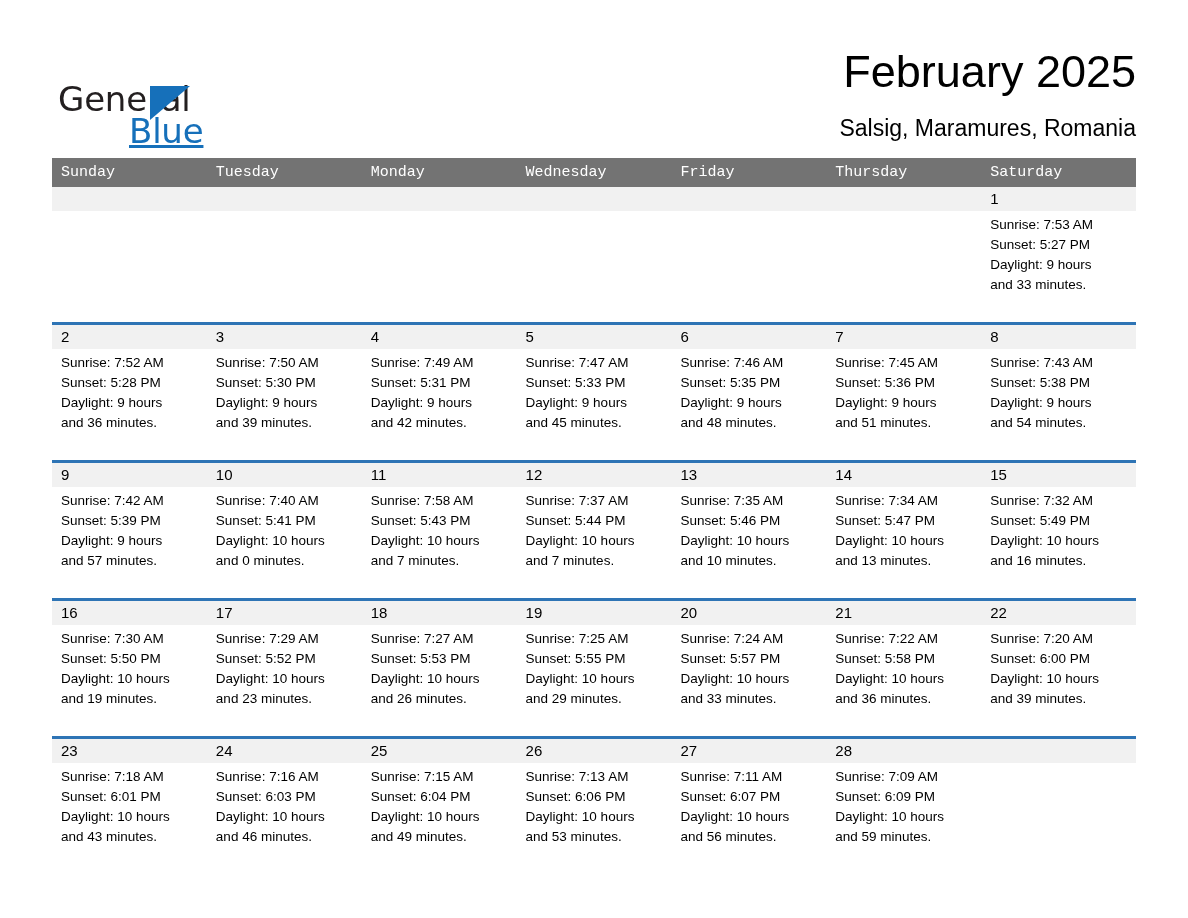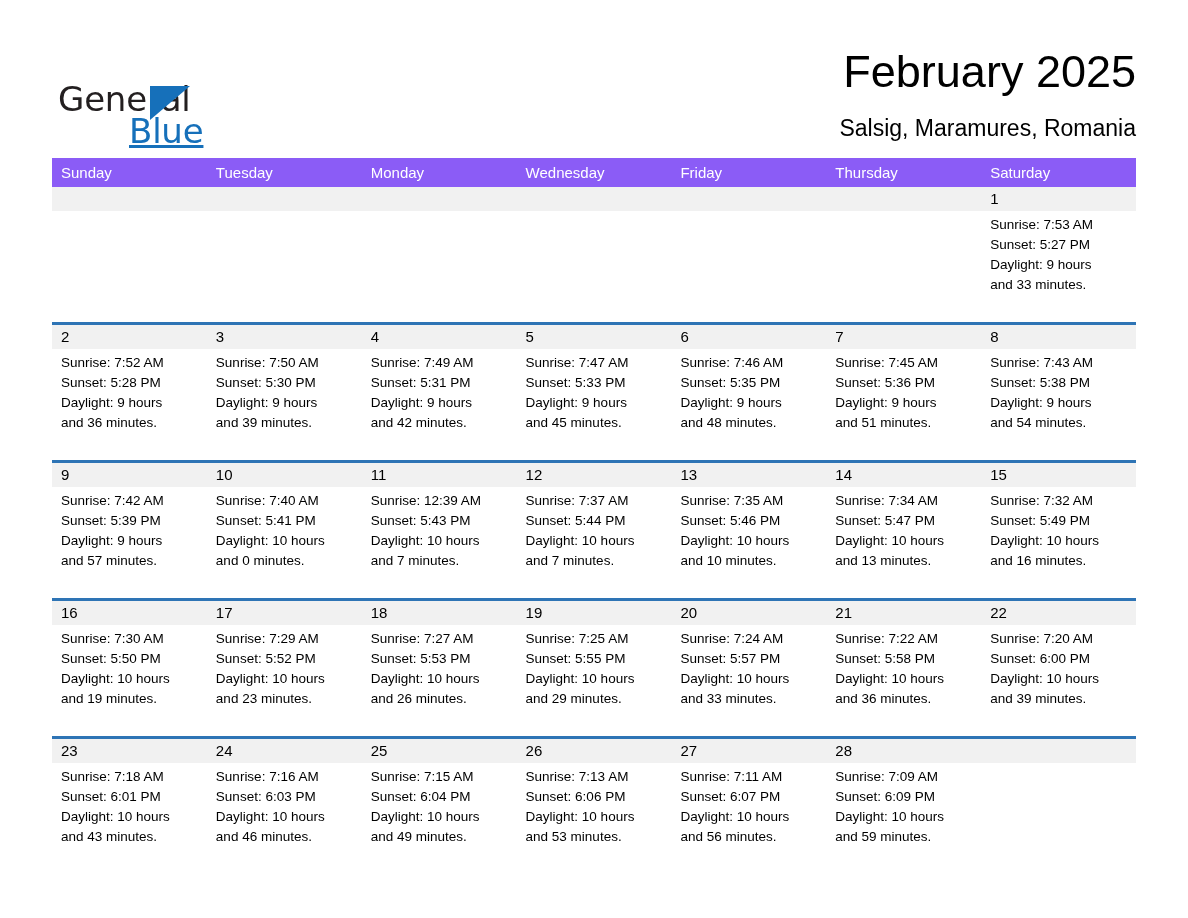--- a/index.html
+++ b/index.html
@@ -94,22 +94,23 @@
 
   
   .calendar {
     position: absolute;
     left: 52px;
     top: 158px;
     width: 1084px;
   }
   .weekdays {
     display: flex;
-    background: #8b5cf6;
+    background: #737373;
     height: 29px;
+    font-family: Liberation Mono, monospace;
   }
   .weekday {
     flex: 1 1 0;
     min-width: 0;
     color: #ffffff;
     font-size: 15px;
     line-height: 29px;
     padding-left: 9px;
     box-sizing: border-box;
     white-space: nowrap;
@@ -298,21 +299,21 @@
             <div class="info">
               <div>Sunrise: 7:40 AM</div>
               <div>Sunset: 5:41 PM</div>
               <div>Daylight: 10 hours</div>
               <div>and 0 minutes.</div>
             </div>
           </div>
           <div class="cell">
             <div class="datebar">11</div>
             <div class="info">
-              <div>Sunrise: 12:39 AM</div>
+              <div>Sunrise: 7:58 AM</div>
               <div>Sunset: 5:43 PM</div>
               <div>Daylight: 10 hours</div>
               <div>and 7 minutes.</div>
             </div>
           </div>
           <div class="cell">
             <div class="datebar">12</div>
             <div class="info">
               <div>Sunrise: 7:37 AM</div>
               <div>Sunset: 5:44 PM</div>

